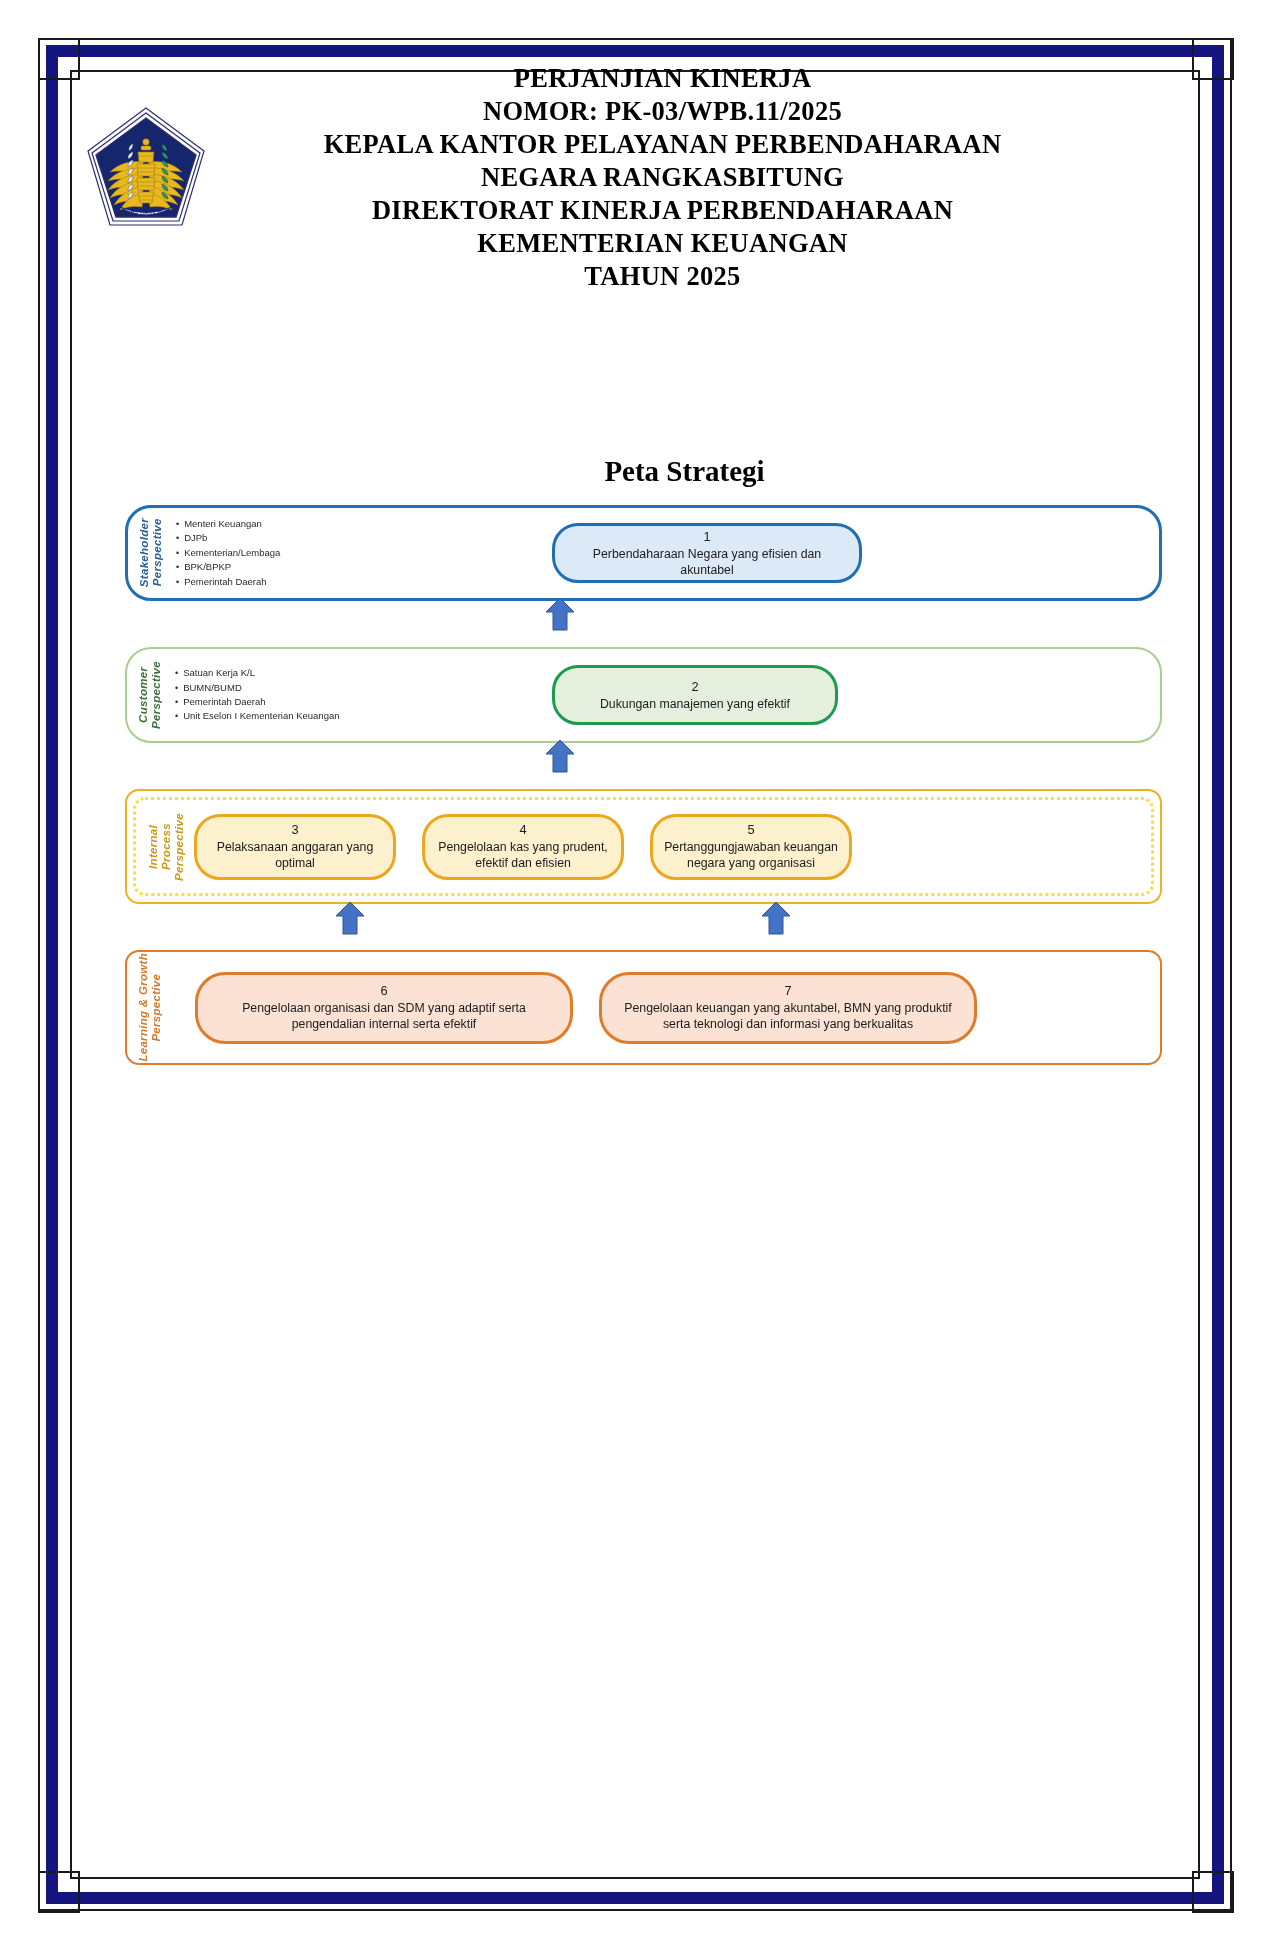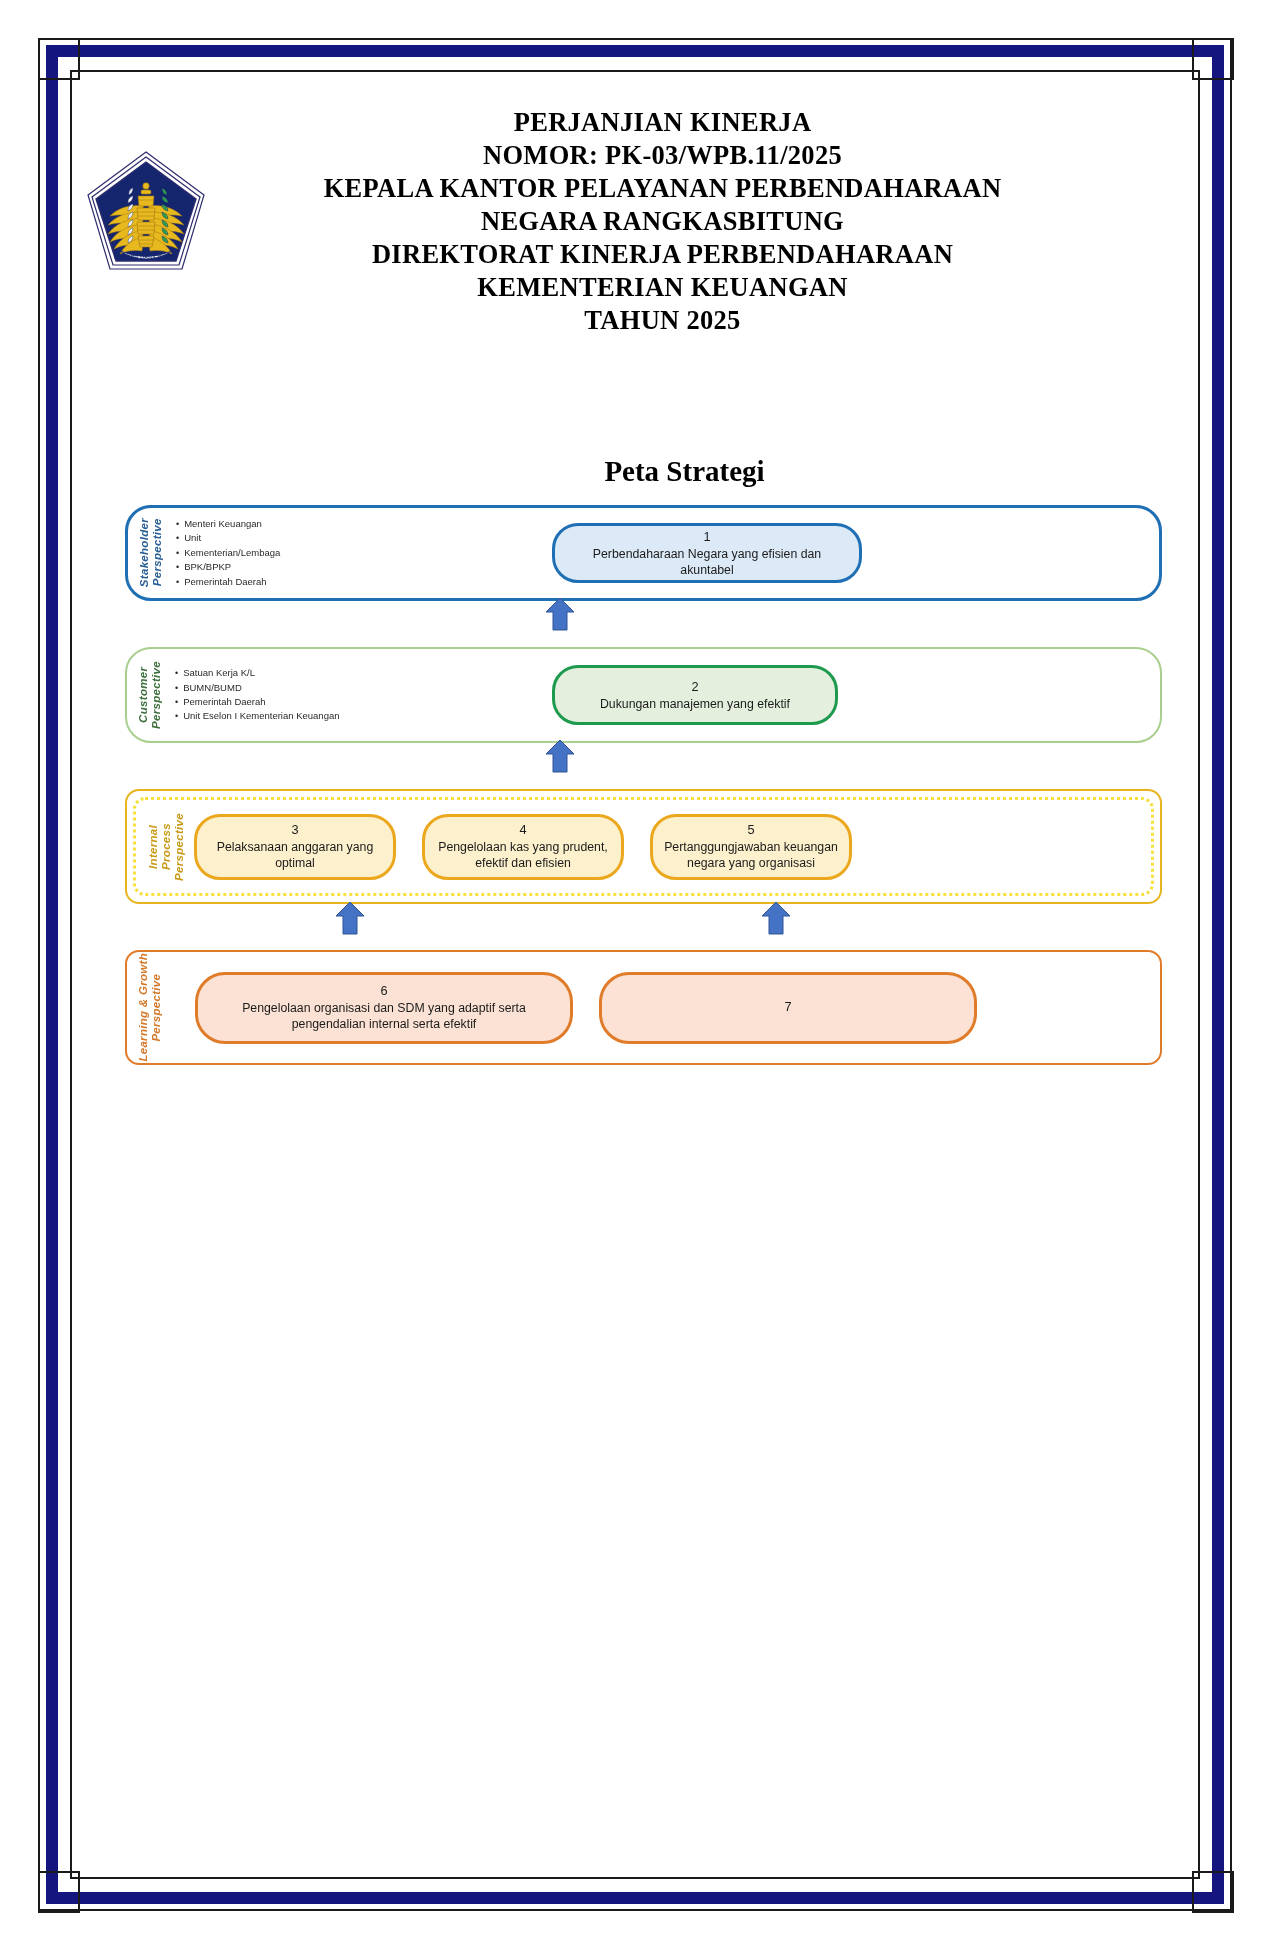--- a/index.html
+++ b/index.html
@@ -47,21 +47,20 @@
   .corner-bl { left: 38px;   top: 1871px; }
   .corner-br { left: 1192px; top: 1871px; }
 
   
   #header {
     position: absolute;
     left: 58px; top: 62px;
     width: 1154px;
     display: flex;
     align-items: flex-start;
-    margin-top: 44px;
   }
   #logo-wrap {
     width: 175px;
     display: flex;
     justify-content: center;
     padding-top: 42px;
   }
   #title-block {
     flex: 1;
     text-align: center;
@@ -337,21 +336,21 @@
 <div id="peta-title">Peta Strategi</div>
 
 <div id="map">
 
   <div class="band-wrap">
     <div class="band band-stakeholder">
       <div class="persp-label persp-blue">Stakeholder
 Perspective</div>
       <ul class="bullets">
         <li>Menteri Keuangan</li>
-        <li>Unit</li>
+        <li>DJPb</li>
         <li>Kementerian/Lembaga</li>
         <li>BPK/BPKP</li>
         <li>Pemerintah Daerah</li>
       </ul>
       <div style="flex:1; display:flex; justify-content:center; padding-right:116px;">
         <div class="sobj sobj-blue">
           <span class="num">1</span>
           <span>Perbendaharaan Negara yang efisien dan akuntabel</span>
         </div>
       </div>
@@ -430,18 +429,19 @@
     <div class="band band-learning">
       <div class="persp-label persp-orange">Learning &amp; Growth
 Perspective</div>
       <div class="row-objs" style="margin-left:26px;">
         <div class="sobj sobj-orange">
           <span class="num">6</span>
           <span>Pengelolaan organisasi dan SDM yang adaptif serta pengendalian internal serta efektif</span>
         </div>
         <div class="sobj sobj-orange">
           <span class="num">7</span>
+          <span>Pengelolaan keuangan yang akuntabel, BMN yang produktif serta teknologi dan informasi yang berkualitas</span>
         </div>
       </div>
     </div>
   </div>
 
 </div>
 
 </body></html>

